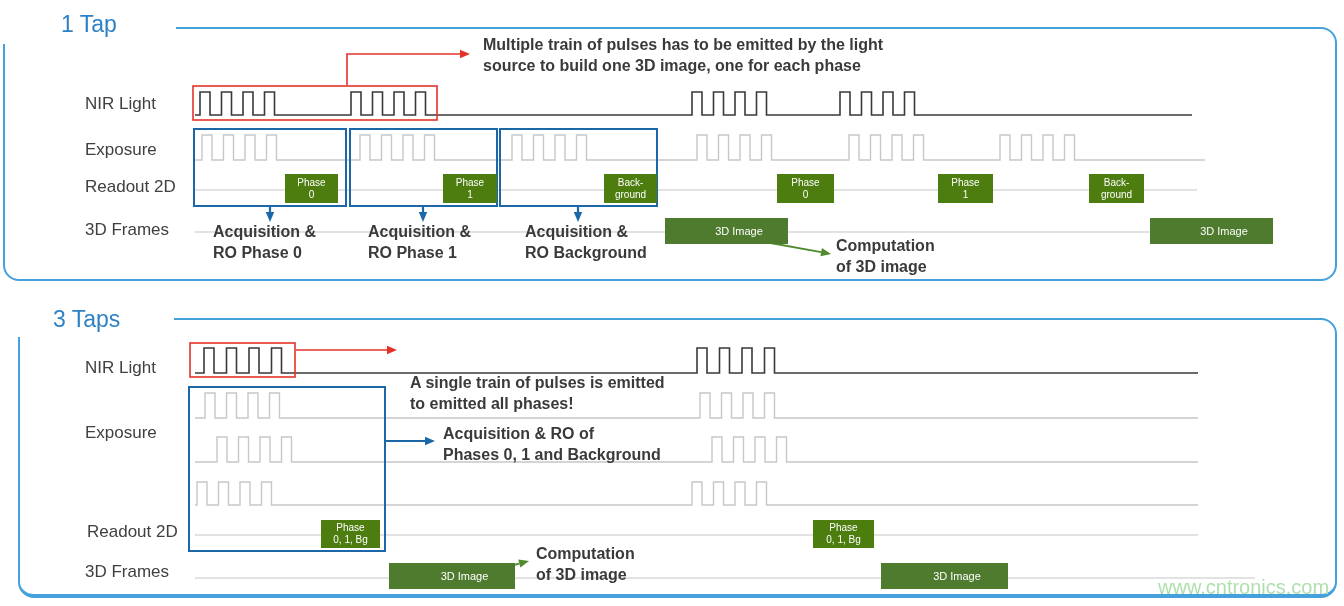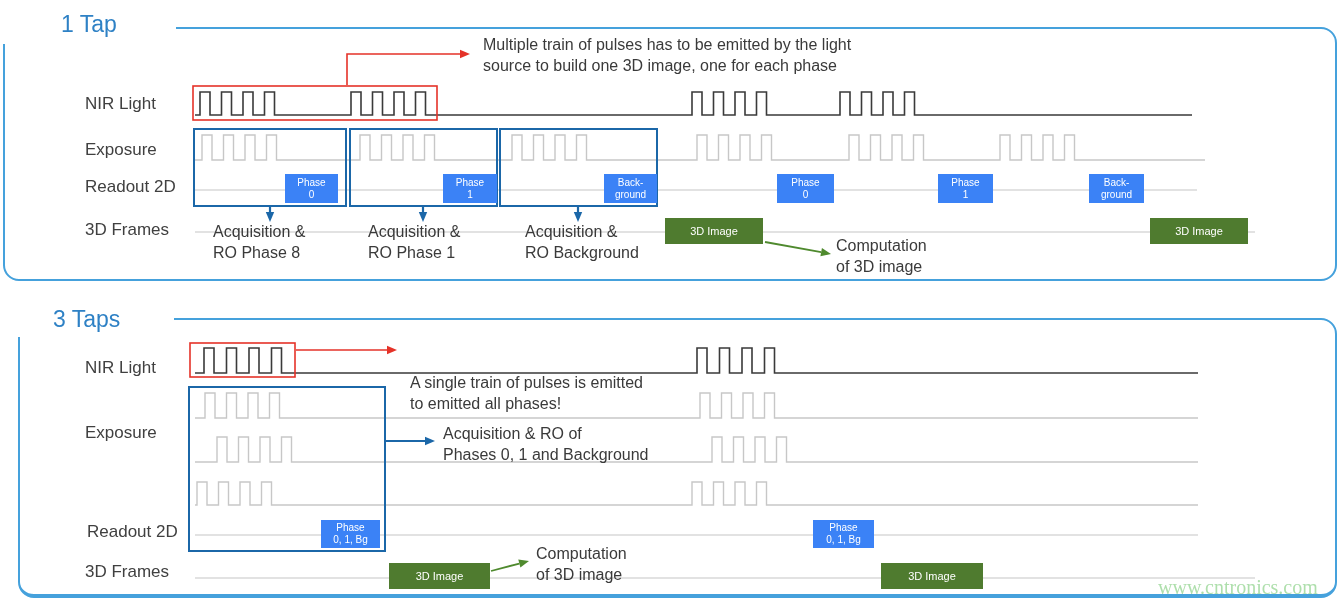--- a/index.html
+++ b/index.html
@@ -10,44 +10,44 @@
   .sec1-border{left:3px;top:27px;width:1330px;height:250px;}
   .sec2-border{left:18px;top:318px;width:1315px;height:274px;border-bottom-width:4px;}
   .sec-title{position:absolute;background:#fff;box-sizing:border-box;font-size:23px;color:#2e81c5;z-index:2;}
   .title1{left:0;top:0;width:176px;height:44px;padding:11px 0 0 61px;}
   .title2{left:16px;top:297px;width:158px;height:40px;padding:9px 0 0 37px;}
   .rowlbl{position:absolute;font-size:17px;color:#404040;z-index:4;white-space:nowrap;text-align:right;}
   .lbl-nir1{left:85px;top:94px;}  .lbl-exp1{left:85px;top:140px;}
   .lbl-ro1{left:85px;top:177px;}  .lbl-3d1{left:85px;top:220px;}
   .lbl-nir2{left:85px;top:358px;} .lbl-exp2{left:85px;top:423px;}
   .lbl-ro2{left:87px;top:522px;}  .lbl-3d2{left:85px;top:562px;}
-  .badge{position:absolute;background:#3b82f6;color:#fff;font-size:10px;line-height:12px;
+  .badge{position:absolute;background:#4d7c0f;color:#fff;font-size:10px;line-height:12px;
          text-align:center;display:flex;flex-direction:column;justify-content:center;z-index:5;}
   .rb1{left:285px;top:174px;width:53px;height:29px;}
   .rb2{left:443px;top:174px;width:54px;height:29px;}
   .rb3{left:604px;top:174px;width:53px;height:29px;}
   .rb4{left:777px;top:174px;width:57px;height:29px;}
   .rb5{left:938px;top:174px;width:55px;height:29px;}
   .rb6{left:1089px;top:174px;width:55px;height:29px;}
   .rb7{left:321px;top:520px;width:59px;height:28px;}
   .rb8{left:813px;top:520px;width:61px;height:28px;}
   .gbadge{position:absolute;background:#4f7b2f;color:#fff;font-size:11px;display:flex;
-          align-items:center;justify-content:center;z-index:5;}
+          align-items:center;justify-content:center;z-index:5;padding-left:25px;}
   .gb1{left:665px;top:218px;width:98px;height:26px;}
   .gb2{left:1150px;top:218px;width:98px;height:26px;}
   .gb3{left:389px;top:563px;width:101px;height:26px;}
   .gb4{left:881px;top:563px;width:102px;height:26px;}
-  .anno{position:absolute;font-size:16px;line-height:21px;color:#3a3a3a;z-index:4;white-space:nowrap;}
+  .anno{position:absolute;font-size:16px;line-height:21px;color:#3a3a3a;z-index:4;white-space:nowrap;font-weight:bold;}
   .note1{left:483px;top:34px;}
   .acq1{left:213px;top:221px;} .acq2{left:368px;top:221px;} .acq3{left:525px;top:221px;}
   .comp1{left:836px;top:235px;}
   .note2{left:410px;top:352px;margin-top:20px;}
   .acqS2{left:443px;top:423px;}
   .comp2{left:536px;top:543px;}
-  .wm{position:absolute;left:1158px;top:576px;font-size:20px;color:#aedfac;z-index:6;white-space:nowrap;font-family:Liberation Serif, serif;}
+  .wm{position:absolute;left:1158px;top:576px;font-size:20px;color:#aedfac;z-index:6;white-space:nowrap;}
 </style>
 </head>
 <body>
 
 <div class="canvas">
 
   <div class="sec-border sec1-border"></div>
   <div class="sec-border sec2-border"></div>
 
   <div class="sec-title title1">1 Tap</div>
@@ -118,21 +118,21 @@
     <span>Phase</span>
     <span>1</span>
   </div>
   <div class="badge rb6">
     <span>Back-</span>
     <span>ground</span>
   </div>
 
   <div class="anno acq1">
     <div>Acquisition &amp;</div>
-    <div>RO Phase 8</div>
+    <div>RO Phase 0</div>
   </div>
   <div class="anno acq2">
     <div>Acquisition &amp;</div>
     <div>RO Phase 1</div>
   </div>
   <div class="anno acq3">
     <div>Acquisition &amp;</div>
     <div>RO Background</div>
   </div>
 

